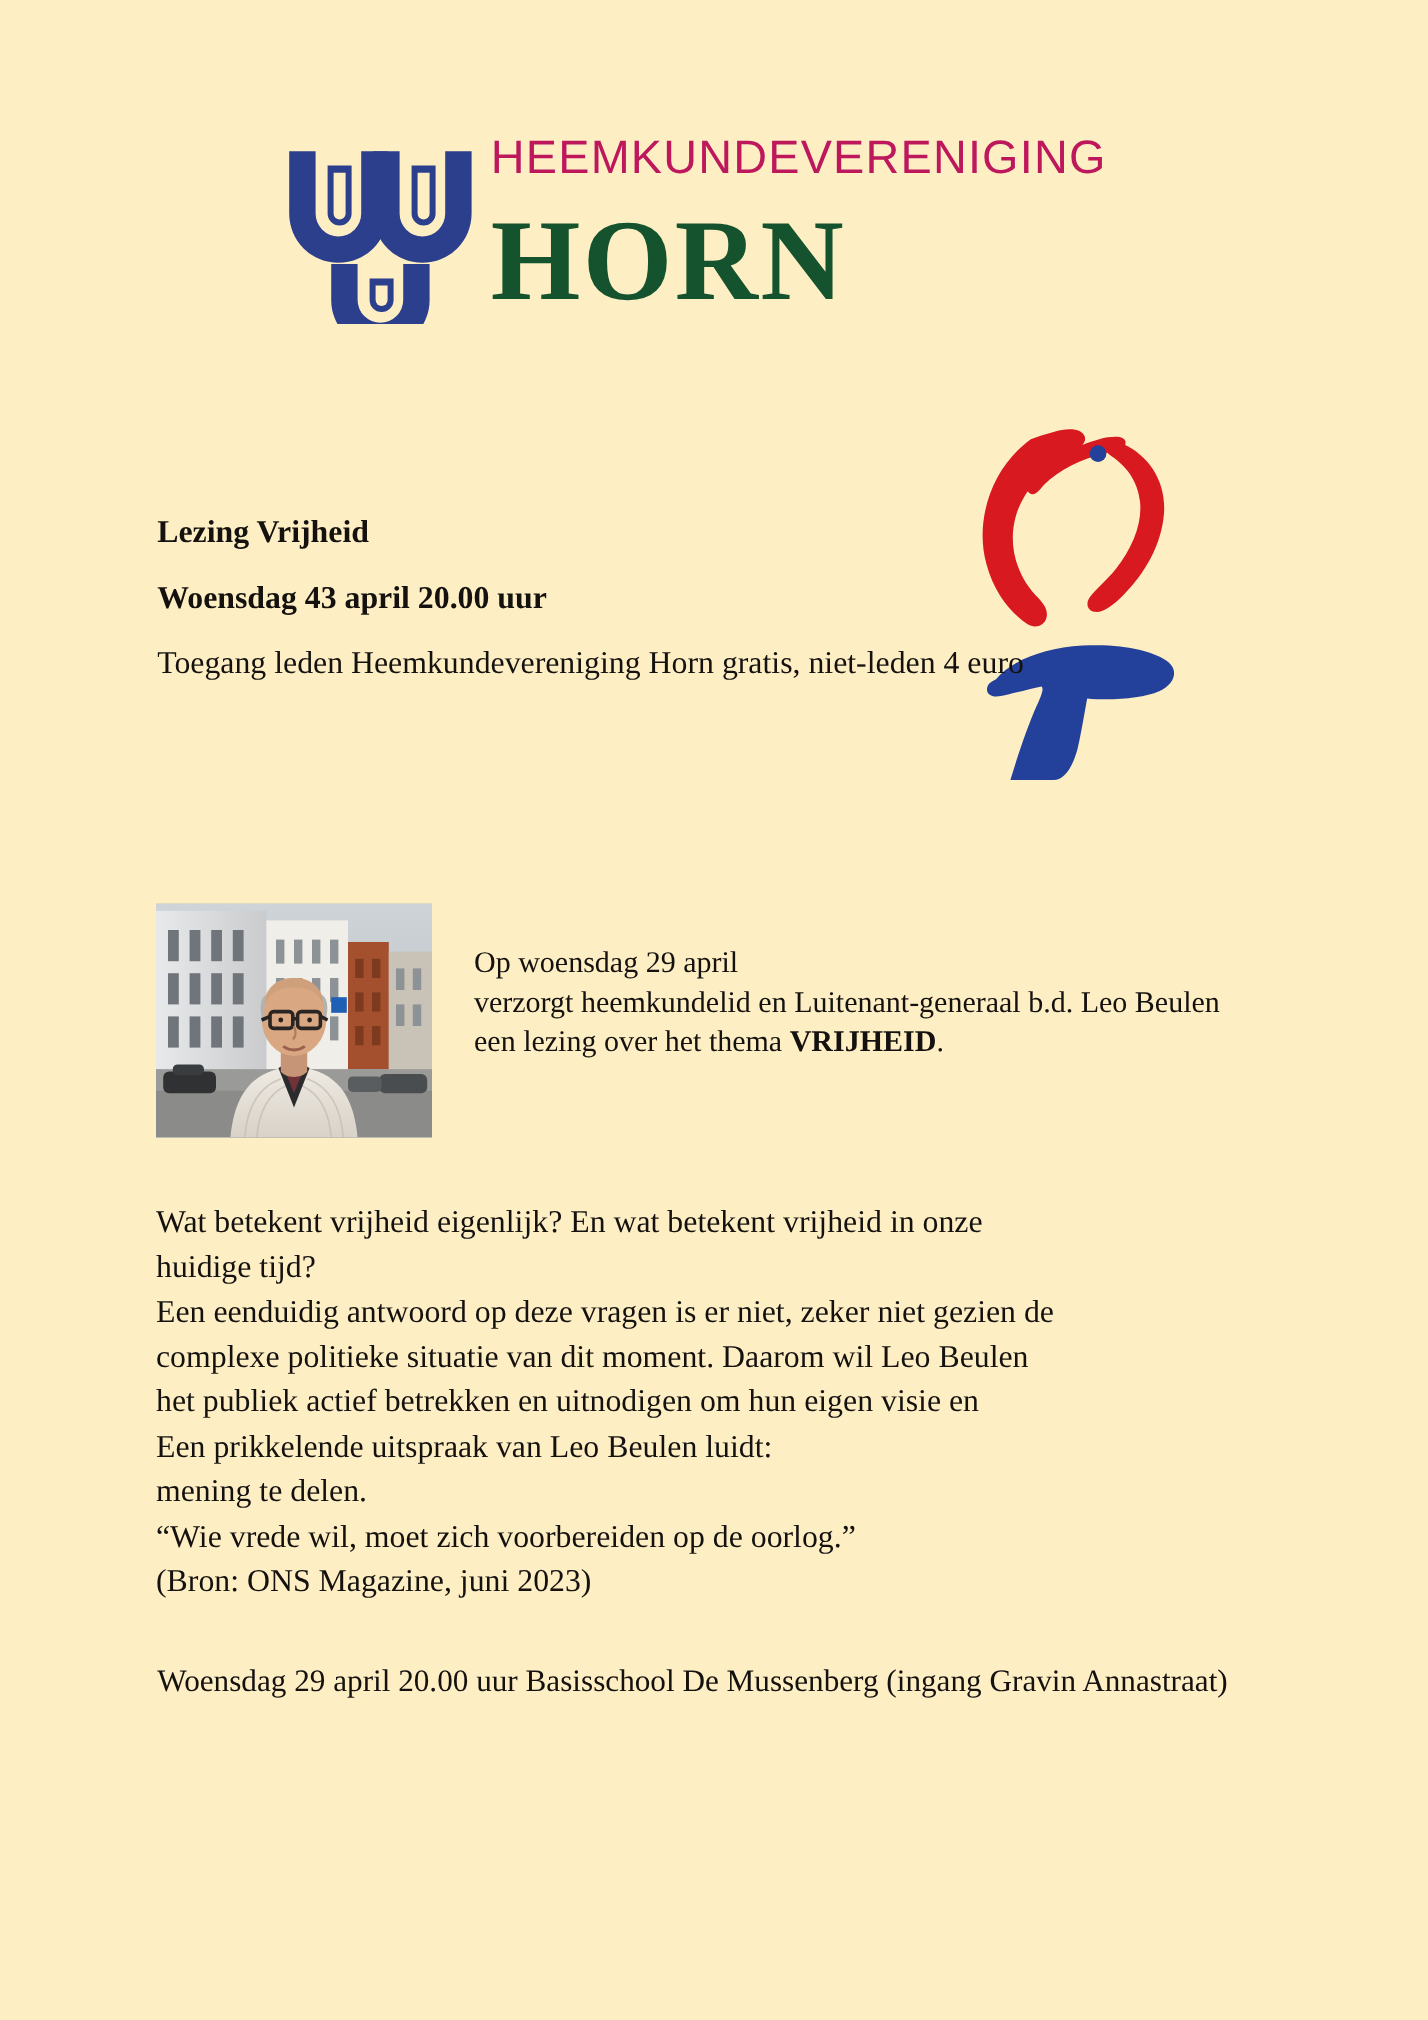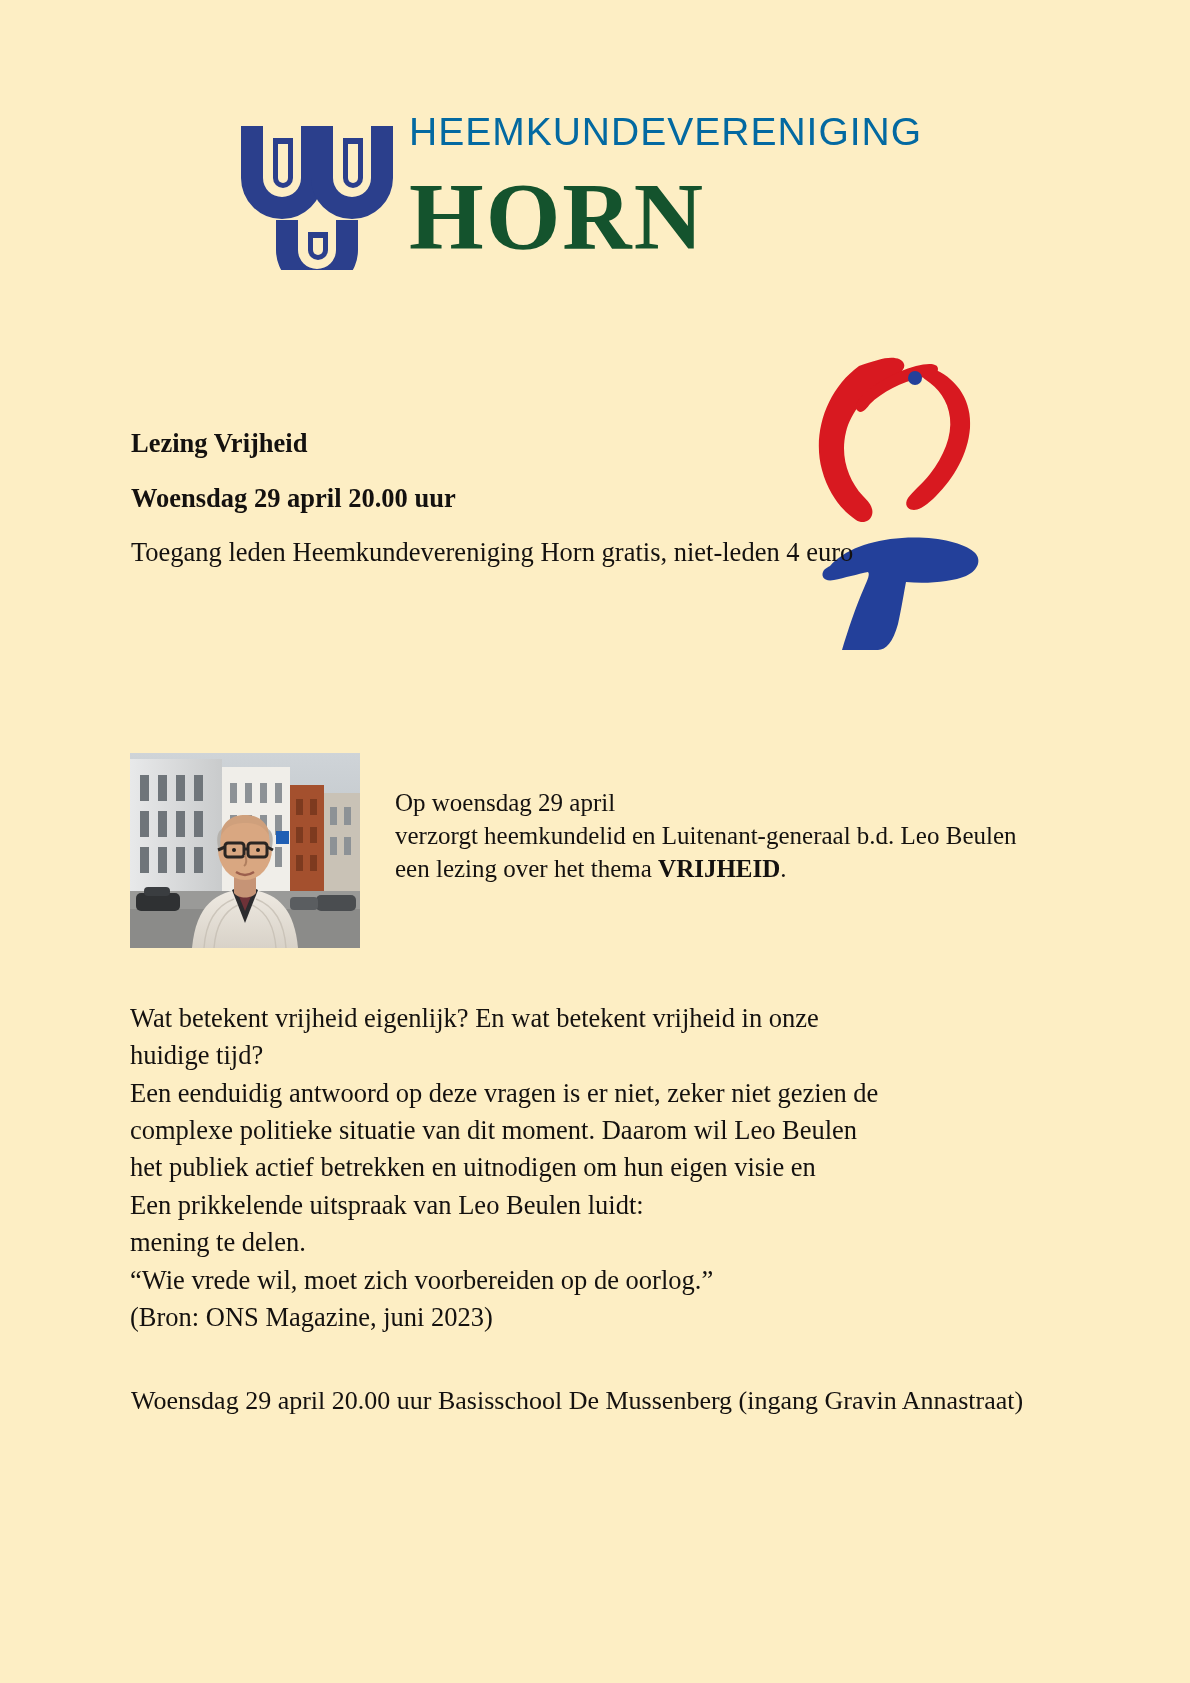--- a/index.html
+++ b/index.html
@@ -40,21 +40,21 @@
   .logo-words {
     position: absolute;
     left: 172px;
     top: 0;
     width: 520px;
   }
   .logo-word-top {
     font-family: "Liberation Sans", "DejaVu Sans", sans-serif;
     font-size: 39px;
     letter-spacing: 1.0px;
-    color: #0369a1;
+    color: #be185d;
     line-height: 1;
     white-space: nowrap;
   }
   .logo-word-main {
     font-family: "Liberation Serif", "DejaVu Serif", serif;
     font-weight: bold;
     font-size: 96px;
     color: #14532d;
     line-height: 1;
     letter-spacing: 2px;
@@ -229,21 +229,21 @@
                C 62 300, 70 276, 78 258
                C 82 249, 84 244, 82 242
                C 72 244, 58 248, 48 250
                C 38 252, 34 246, 38 240
                C 40 238, 42 237, 44 236 Z" fill="#23409a"></path>
     </svg>
   </div>
 
   <div class="event-details">
     <div class="line bold">Lezing Vrijheid</div>
-    <div class="line bold">Woensdag 29 april 20.00 uur</div>
+    <div class="line bold">Woensdag 43 april 20.00 uur</div>
     <div class="line">Toegang leden Heemkundevereniging Horn gratis, niet-leden 4 euro</div>
   </div>
 
   <div class="intro-block">
 
     <div class="photo">
       <svg viewBox="0 0 230 195" width="230" height="195" aria-hidden="true">
         <defs>
           <linearGradient id="skyG" x1="0" y1="0" x2="0" y2="1">
             <stop offset="0%" stop-color="#cfd4d8"></stop>

